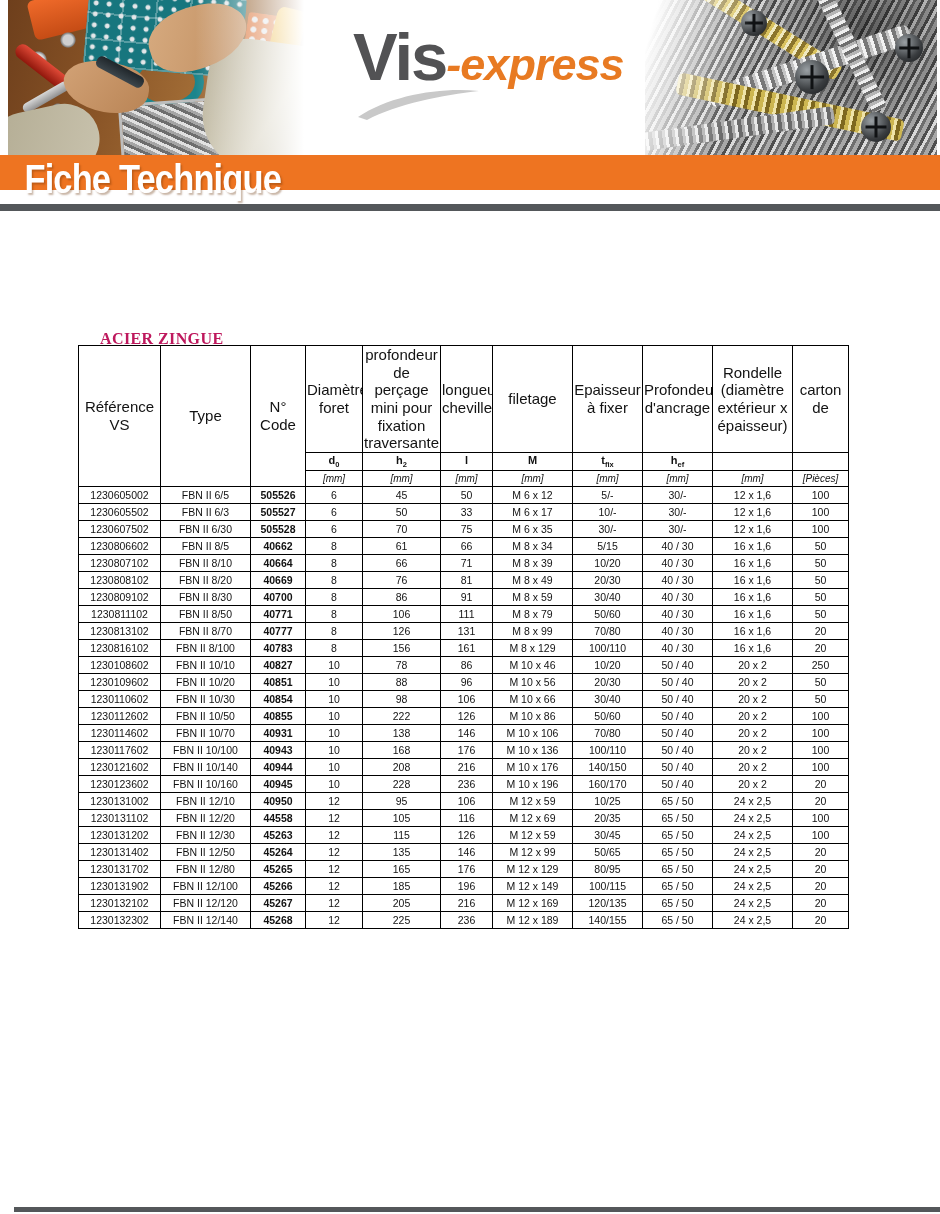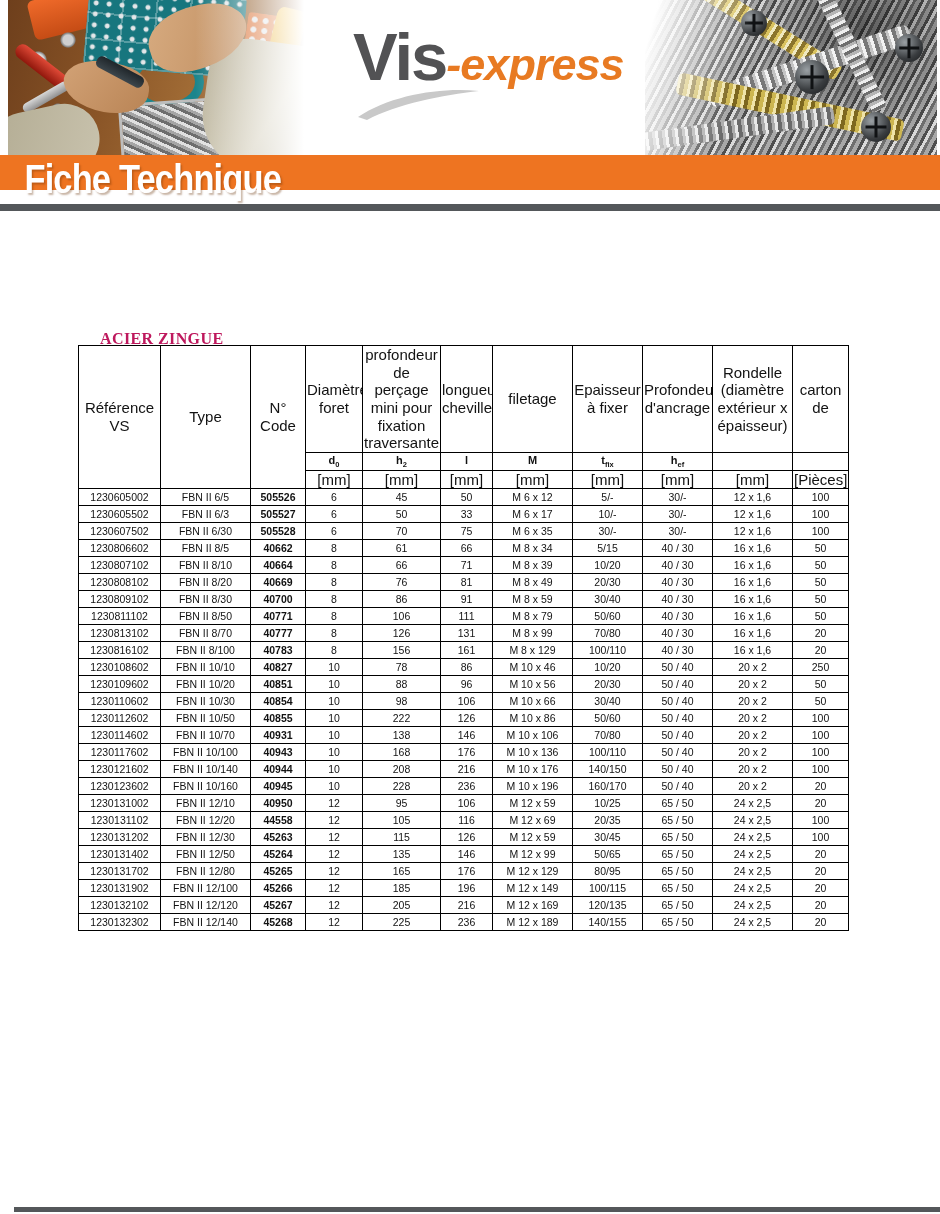--- a/index.html
+++ b/index.html
@@ -79,21 +79,21 @@
   .section-title{position:absolute;left:82px;top:312px;width:858px;margin:18px;text-align:left;
     font-family:"Liberation Serif",serif;font-size:16px;font-weight:bold;color:#be185d;letter-spacing:.4px;}
 
   
   .spec-table{position:absolute;left:78px;top:345px;width:770px;border-collapse:collapse;table-layout:fixed;}
   .spec-table th,.spec-table td{border:1px solid #000;text-align:center;vertical-align:middle;
     padding:0 1px;font-weight:normal;color:#121212;overflow:hidden;}
   .h-main th{height:86px;font-size:15px;line-height:1.18;}
   .h-sym th{height:17px;font-size:11px;font-weight:bold;}
   .h-sym sub{font-size:7.5px;font-weight:bold;}
-  .h-unit th{height:15px;font-size:15px;}
+  .h-unit th{height:15px;font-size:10px;font-style:italic;}
   .spec-table tbody td{height:16px;font-size:10.5px;line-height:1;}
   .spec-table tbody td.code{font-weight:bold;}
 
   
   .bottom-bar{position:absolute;left:14px;right:0;bottom:2px;height:5px;background:#54575a;}
 </style>
 </head>
 <body>
 
 <div class="page">

